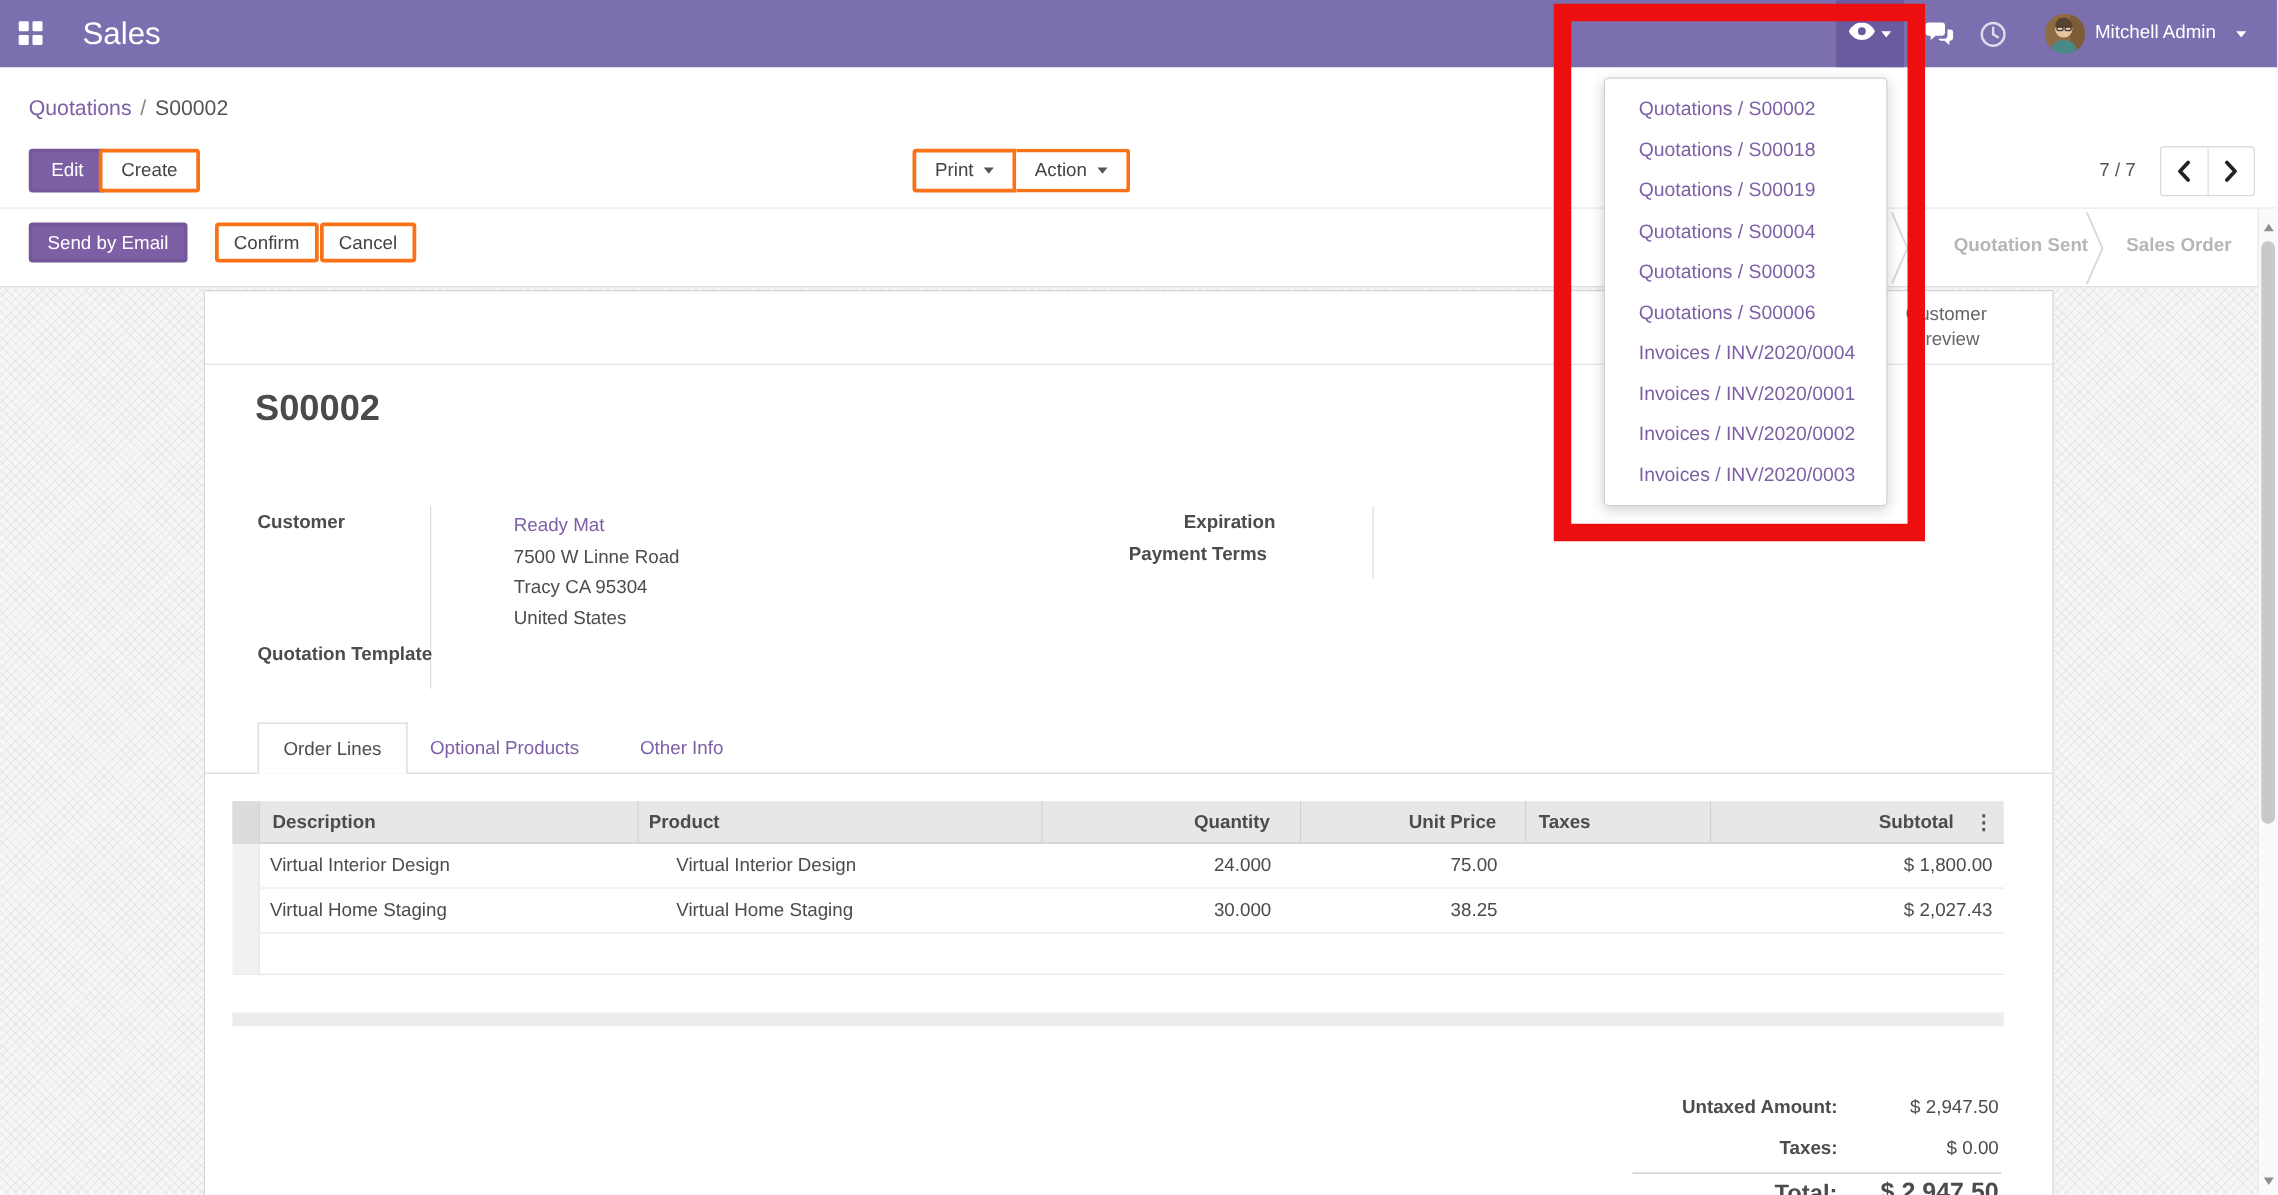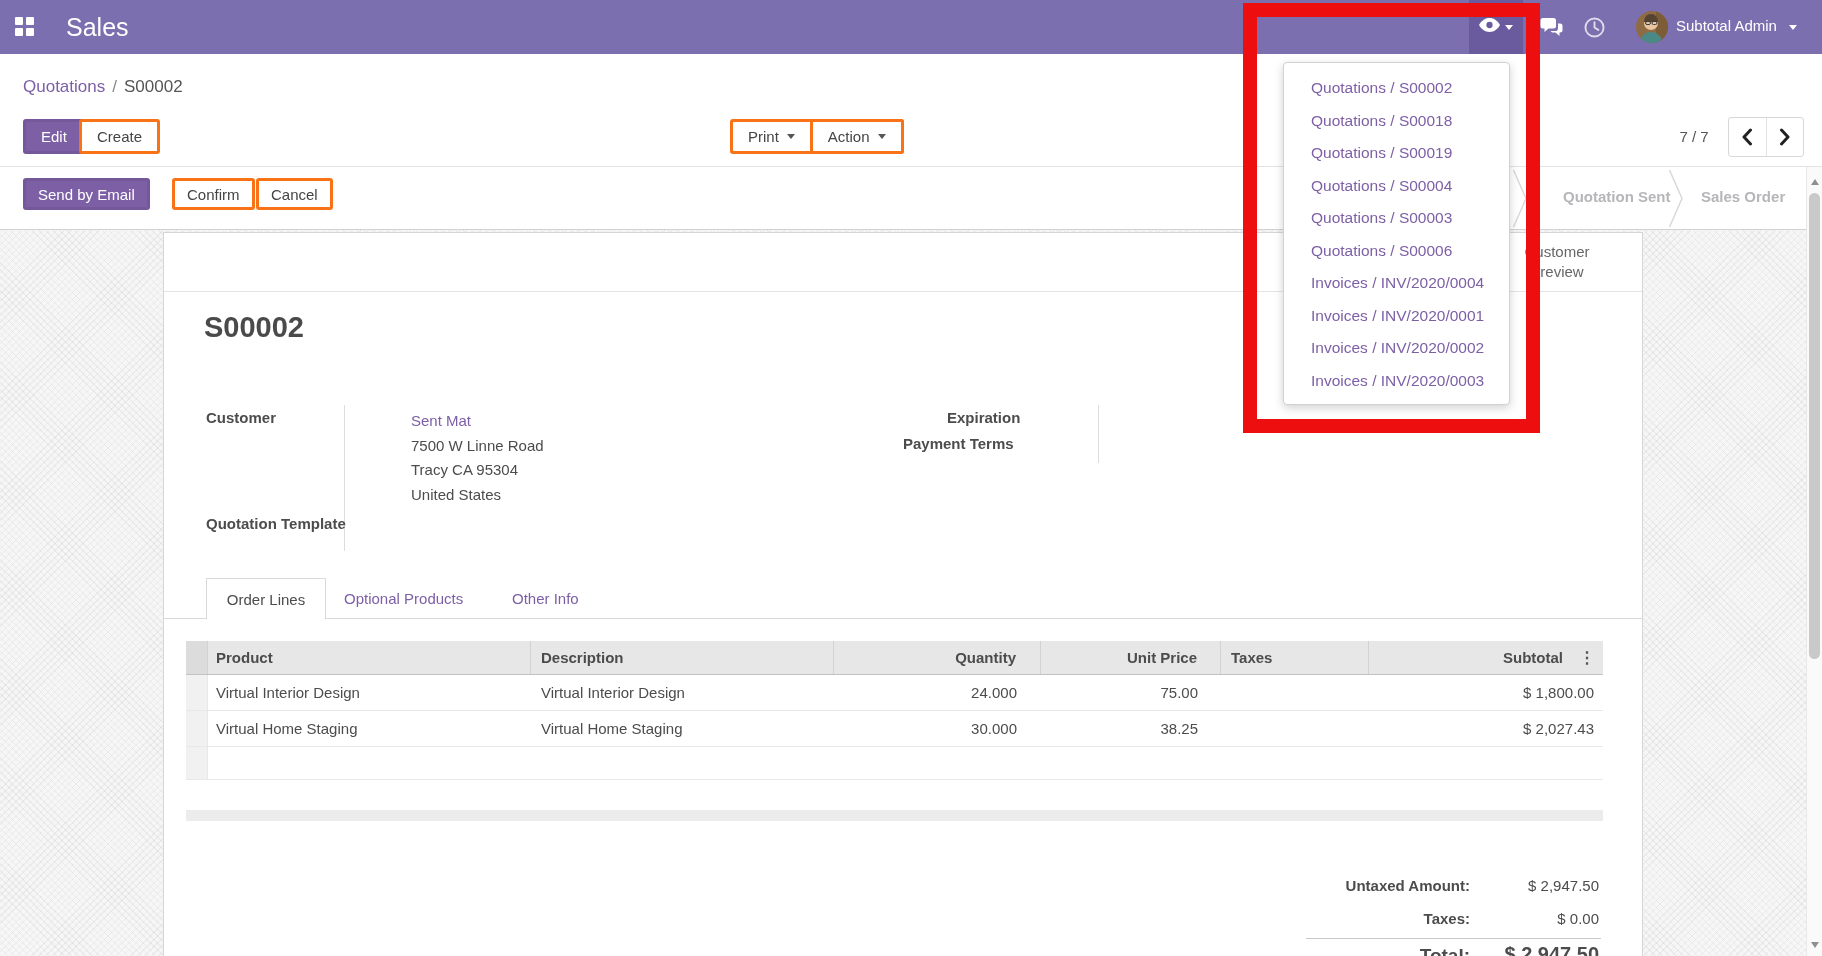--- a/index.html
+++ b/index.html
@@ -143,21 +143,21 @@
       <svg width="32" height="32" viewBox="0 0 32 32">
           <rect width="32" height="32" fill="#8f6b44"></rect>
           <rect x="20" width="12" height="32" fill="#7d5c38"></rect>
           <circle cx="15" cy="12" r="7" fill="#e9c4a0"></circle>
           <path d="M8 11c0-5 3-8 7-8s7 3 7 8" fill="#574430"></path>
           <rect x="9.5" y="10.5" width="5" height="3" rx="1.5" fill="none" stroke="#3b3b3b"></rect>
           <rect x="16" y="10.5" width="5" height="3" rx="1.5" fill="none" stroke="#3b3b3b"></rect>
           <path d="M4 32c0-7 5-11 11-11s11 4 11 11z" fill="#4a8a86"></path>
         </svg>
     </span>
-    <span class="user-name">Subtotal Admin</span>
+    <span class="user-name">Mitchell Admin</span>
     <span class="user-caret caret-w"></span>
   </div>
 
   <div class="control-panel">
     <div class="breadcrumb">
       <span class="bc-link">Quotations</span><span class="bc-sep">/</span><span class="bc-current">S00002</span>
     </div>
     <button class="btn btn-primary edit-btn">Edit</button>
     <button class="btn create-btn">Create</button>
     <div class="print-group">
@@ -209,41 +209,41 @@
     <div class="button-box">
       <div class="stat-btn">
         <span>Customer Preview</span>
       </div>
     </div>
     <div class="doc-title">S00002</div>
 
     <div class="fld-lbl" style="left:42px;top:176px;">Customer</div>
     <div class="vline" style="left:180px;top:172px;height:146px;"></div>
     <div class="cust-block">
-      <div class="link-purple">Sent Mat</div>
+      <div class="link-purple">Ready Mat</div>
       <div>7500 W Linne Road</div>
       <div>Tracy CA 95304</div>
       <div>United States</div>
     </div>
     <div class="fld-lbl" style="left:42px;top:282px;">Quotation Template</div>
     <div class="fld-lbl" style="left:739px;top:176px;margin-left:44px;">Expiration</div>
     <div class="fld-lbl" style="left:739px;top:202px;">Payment Terms</div>
     <div class="vline" style="left:934px;top:172px;height:58px;"></div>
 
     <div class="tabs">
       <div class="tab-active">Order Lines</div>
       <div class="tab-link" style="left:180px;">Optional Products</div>
       <div class="tab-link" style="left:348px;">Other Info</div>
     </div>
 
     <div class="olines">
       <div class="trow thead">
         <div class="tc c-handle"></div>
+        <div class="tc c-desc">Description</div>
         <div class="tc c-product">Product</div>
-        <div class="tc c-desc">Description</div>
         <div class="tc c-qty">Quantity</div>
         <div class="tc c-unit">Unit Price</div>
         <div class="tc c-tax">Taxes</div>
         <div class="tc c-sub">
             <span>Subtotal</span>
             <span class="kebab">⋮</span>
           </div>
       </div>
       <div class="trow tbody-row">
         <div class="tc c-handle"></div>

